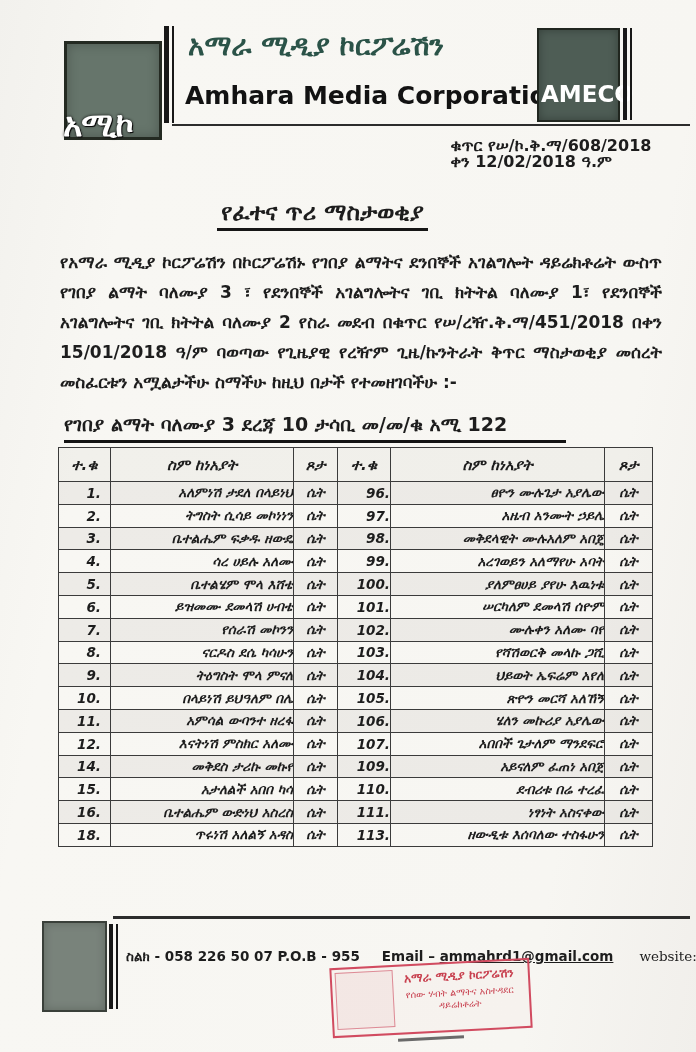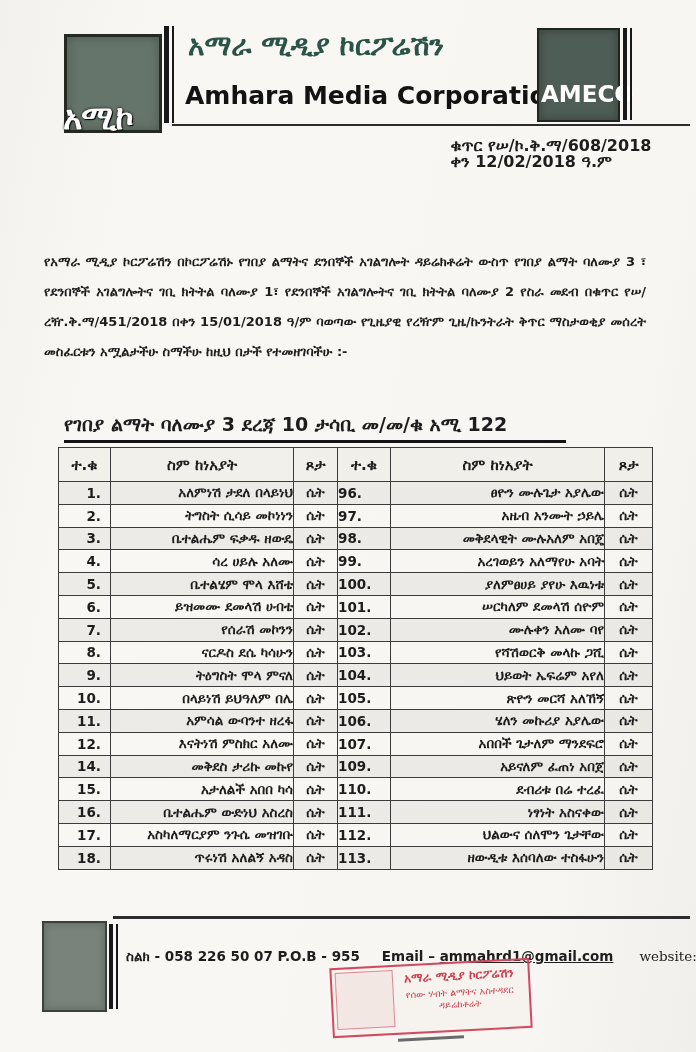--- a/index.html
+++ b/index.html
@@ -3,55 +3,55 @@
 <meta charset="utf-8">
 <style>
   html,body{margin:0;padding:0;}
   body{width:696px;height:1052px;overflow:hidden;background:#e8e6e2;}
   .page{
     position:relative;width:696px;height:1052px;overflow:hidden;
     background:linear-gradient(100deg,#f2f1ed 0%,#f8f7f3 18%,#f7f6f2 80%,#f1efeb 100%);
     font-family:"DejaVu Sans","Liberation Sans",sans-serif;color:#1d1d1d;
   }
   
-  .logo-left{position:absolute;left:64px;top:34px;width:92px;height:93px;
+  .logo-left{position:absolute;left:64px;top:41px;width:92px;height:93px;
     background:#66756b;border:3px solid #242a22;box-shadow:inset 0 0 12px rgba(0,0,0,.25);text-align:center;}
   .logo-left .amiko{position:absolute;left:-4px;bottom:-8px;font-size:33px;font-weight:bold;color:#fff;
     text-shadow:0 0 3px #000,1px 1px 0 #111;letter-spacing:-1px;white-space:nowrap;}
   .vbar{position:absolute;background:#181818;}
   .b1{left:164px;top:26px;width:5px;height:97px;}
   .b2{left:172px;top:26px;width:2px;height:97px;}
   .org-am{position:absolute;left:188px;top:29px;font-size:28px;font-weight:bold;color:#2b5348;white-space:nowrap;}
   .org-en{position:absolute;left:185px;top:81px;font-size:25px;font-weight:bold;color:#121212;white-space:nowrap;}
   .ameco-box{position:absolute;left:537px;top:28px;width:79px;height:90px;
     background:#4e5d55;border:2px solid #20261f;box-shadow:inset 0 0 10px rgba(0,0,0,.3);}
   .ameco-box span{position:absolute;left:2px;bottom:13px;color:#fff;font-weight:bold;font-size:23px;white-space:nowrap;}
   .b3{left:623px;top:28px;width:4px;height:92px;}
   .b4{left:630px;top:28px;width:2px;height:92px;}
   .header-rule{position:absolute;left:172px;top:124px;width:518px;height:2px;background:#2c2c2c;}
   
   .ref{position:absolute;right:38px;top:138px;font-weight:bold;font-size:16px;line-height:1;}
   .ref .r2{padding-right:46px;}
   
   .doc-title{position:absolute;left:0;top:199px;width:645px;text-align:center;}
   .doc-title span{font-size:23px;font-weight:bold;border-bottom:3px solid #161616;padding:0 4px 3px;}
-  .body-par{position:absolute;left:44px;top:247px;width:602px;font-size:13px;line-height:30px;
+  .body-par{position:absolute;left:60px;top:247px;width:602px;font-size:17px;line-height:30px;
     text-align:justify;font-weight:600;}
   .table-title{position:absolute;left:64px;top:413px;width:502px;font-size:19px;font-weight:bold;
     border-bottom:3px solid #141414;padding-bottom:4px;white-space:nowrap;overflow:hidden;}
   
-  table.roster{position:absolute;left:58px;top:447px;width:594px;border-collapse:collapse;table-layout:fixed;}
+  table.roster{position:absolute;left:58px;top:447px;width:594px;border-collapse:collapse;table-layout:fixed;font-style:italic;}
   .roster th,.roster td{border:1.7px solid #3b3b3b;overflow:hidden;white-space:nowrap;padding:0;}
   .roster thead th{height:33px;font-size:15px;font-weight:bold;text-align:center;background:rgba(120,115,105,.05);}
   .roster tbody td{height:21.8px;font-size:13.5px;font-weight:600;}
   .roster tbody tr:nth-child(odd) td{background:rgba(110,105,95,.08);}
   .roster .c0{text-align:right;padding-right:9px;}
   .roster .c1,.roster .c4{text-align:right;padding-left:8px;}
   .roster .c2,.roster .c5{text-align:center;}
-  .roster .c3{text-align:left;}
+  .roster .c3{text-align:right;}
   
   .footer-rule{position:absolute;left:113px;top:916px;width:577px;height:2.5px;background:#2c2c2c;}
   .footer-sq{position:absolute;left:42px;top:921px;width:61px;height:87px;background:#79837b;
     border:2px solid #3a403a;box-shadow:inset 0 0 10px rgba(0,0,0,.2);}
   .b5{left:109px;top:924px;width:4px;height:85px;}
   .b6{left:116px;top:924px;width:2px;height:85px;}
   .footer-text{position:absolute;left:126px;top:948px;width:562px;font-size:13.5px;font-weight:bold;
     display:flex;align-items:baseline;white-space:nowrap;}
   .footer-text .mail{margin-left:22px;}
   .footer-text .web{margin-left:26px;font-weight:normal;font-family:"DejaVu Serif","Liberation Serif",serif;}
@@ -85,20 +85,23 @@
   </div>
   <div class="vbar b3"></div>
   <div class="vbar b4"></div>
   <div class="header-rule"></div>
 
   <div class="ref">
     <div class="r1">ቁጥር የሠ/ኮ.ቅ.ማ/608/2018</div>
     <div class="r2">ቀን 12/02/2018 ዓ.ም</div>
   </div>
 
+  <div class="doc-title">
+    <span>የፈተና ጥሪ ማስታወቂያ</span>
+  </div>
   <div class="body-par">የአማራ ሚዲያ ኮርፖሬሽን በኮርፖሬሽኑ የገበያ ልማትና ደንበኞች አገልግሎት ዳይሬክቶሬት ውስጥ የገበያ ልማት ባለሙያ 3 ፣ የደንበኞች አገልግሎትና ገቢ ክትትል ባለሙያ 1፣ የደንበኞች አገልግሎትና ገቢ ክትትል ባለሙያ 2 የስራ መደብ በቁጥር የሠ/ረዥ.ቅ.ማ/451/2018 በቀን 15/01/2018 ዓ/ም ባወጣው የጊዜያዊ የረዥም ጊዜ/ኩንትራት ቅጥር ማስታወቂያ መሰረት መስፈርቱን አሟልታችሁ ስማችሁ ከዚህ በታች የተመዘገባችሁ :-</div>
   <div class="table-title">የገበያ ልማት ባለሙያ 3 ደረጃ 10 ታሳቢ መ/መ/ቁ አሚ 122</div>
 
   <table class="roster">
     <colgroup>
       <col style="width:52px">
         <col style="width:183px">
         <col style="width:44px">
       <col style="width:53px">
         <col style="width:214px">
@@ -229,28 +232,20 @@
         </tr>
         <tr>
           <td class="c0">16.</td>
           <td class="c1">ቤተልሔም ውድነህ አስረስ</td>
           <td class="c2">ሴት</td>
           <td class="c3">111.</td>
           <td class="c4">ነፃነት አስናቀው</td>
           <td class="c5">ሴት</td>
         </tr>
         <tr>
-          <td class="c0">17.</td>
-          <td class="c1">አስካለማርያም ንጉሴ መዝገቡ</td>
-          <td class="c2">ሴት</td>
-          <td class="c3">112.</td>
-          <td class="c4">ህልውና ሰለሞን ጌታቸው</td>
-          <td class="c5">ሴት</td>
-        </tr>
-        <tr>
           <td class="c0">18.</td>
           <td class="c1">ጥሩነሽ አለልኝ አዳስ</td>
           <td class="c2">ሴት</td>
           <td class="c3">113.</td>
           <td class="c4">ዘውዲቱ እሰባለው ተስፋሁን</td>
           <td class="c5">ሴት</td>
         </tr>
       </tbody>
   </table>
 

